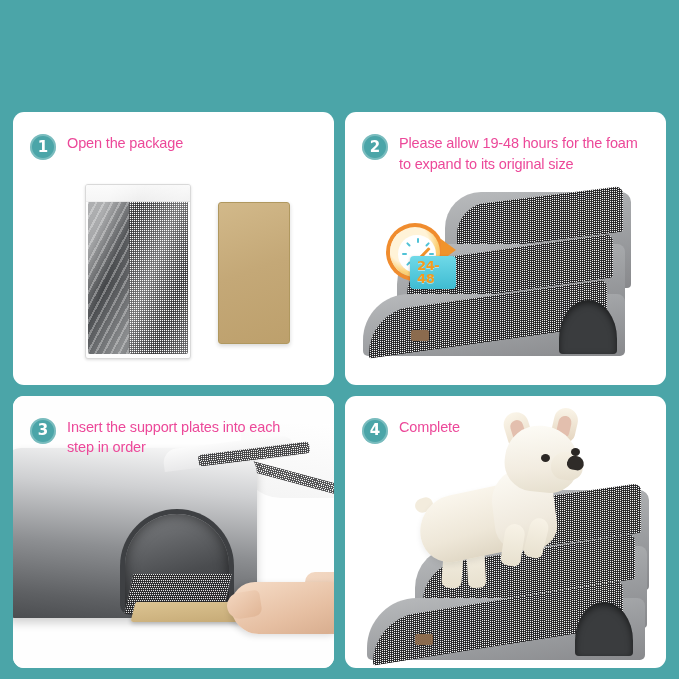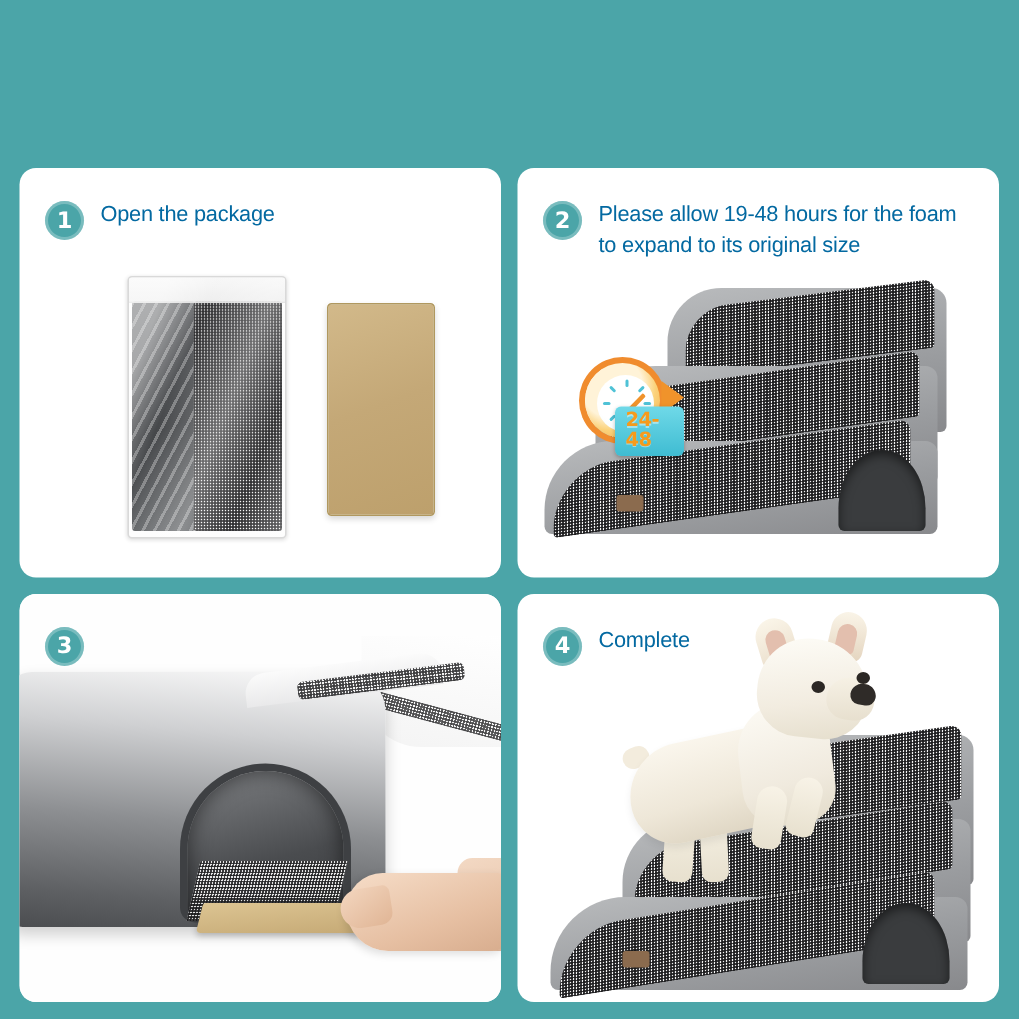--- a/index.html
+++ b/index.html
@@ -71,21 +71,21 @@
     box-shadow: inset 0 0 0 2px rgba(255,255,255,0.26);
     display: flex; align-items: center; justify-content: center;
     color: #ffffff;
     font-family: "DejaVu Sans", sans-serif;
     font-weight: bold;
     font-size: 15px;
     line-height: 1;
     margin-top: 1px;
   }
   .step-text {
-    color: #0369a1;
+    color: #ec4899;
     font-size: 14.5px;
     line-height: 1.42;
     letter-spacing: -0.15px;
     max-width: 243px;
   }
 
   
   .art { position: absolute; inset: 0; }
 
   
@@ -164,21 +164,21 @@
   .tag {
     position: absolute;
     background: #8b6b4e;
     border-radius: 2px;
     box-shadow: 0 0 0 1px rgba(0,0,0,0.20);
   }
 
   
   .clock-wrap {
     position: absolute;
-    left: 43px; top: 128px;
+    left: 43px; top: 113px;
     width: 68px; height: 64px;
   }
   .clock-ring {
     position: absolute; left: 2px; top: 2px;
     width: 50px; height: 50px;
     border-radius: 50%;
     background: radial-gradient(circle at 36% 32%, #fff3d8 0 44%, #fbd27a 62%, #f0a33c 100%);
     box-shadow: 0 0 0 4px #f08c2e, 0 1px 3px rgba(0,0,0,0.22);
   }
   .clock-face {
@@ -495,20 +495,21 @@
         <div class="p3-topcheck hound-fine"></div>
         <div class="p3-arch"></div>
         <div class="p3-archfloor hound-fine"></div>
         <div class="p3-plate"></div>
         <div class="p3-arm"></div>
         <div class="p3-hand"></div>
         <div class="p3-thumb"></div>
       </div>
       <div class="step-head">
         <div class="badge">3</div>
+        <div class="step-text">Insert the support plates into each step in order</div>
       </div>
     </div>
 
     <div class="panel">
       <div class="art">
 
         <div class="stairs" style="left:8px; top:80px; width:310px; height:184px;">
           <div class="stair-body" style="left:120px; top:14px; width:176px; height:100px; border-radius:34px 10px 4px 4px;"></div>
           <div class="tread hound-fine" style="left:130px; top:18px; width:158px; height:50px; border-radius:26px 8px 3px 3px; transform:skewY(-8deg);"></div>
           <div class="stair-body" style="left:62px; top:70px; width:232px; height:82px; border-radius:42px 8px 4px 4px;"></div>

